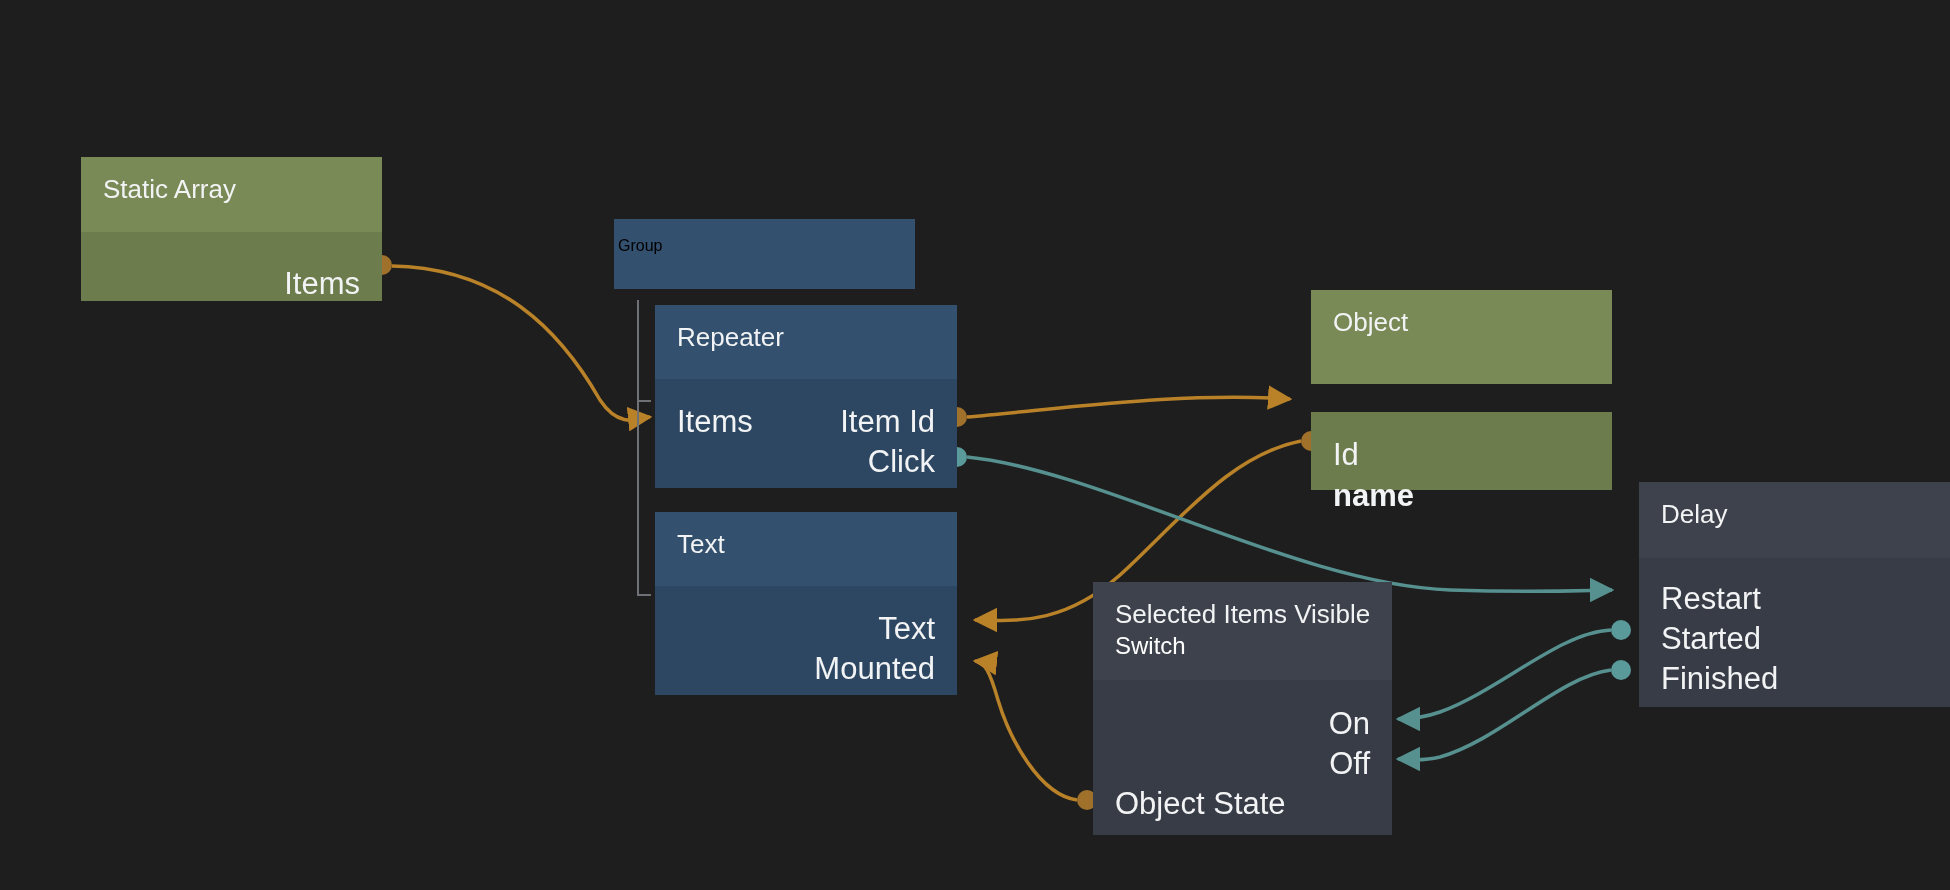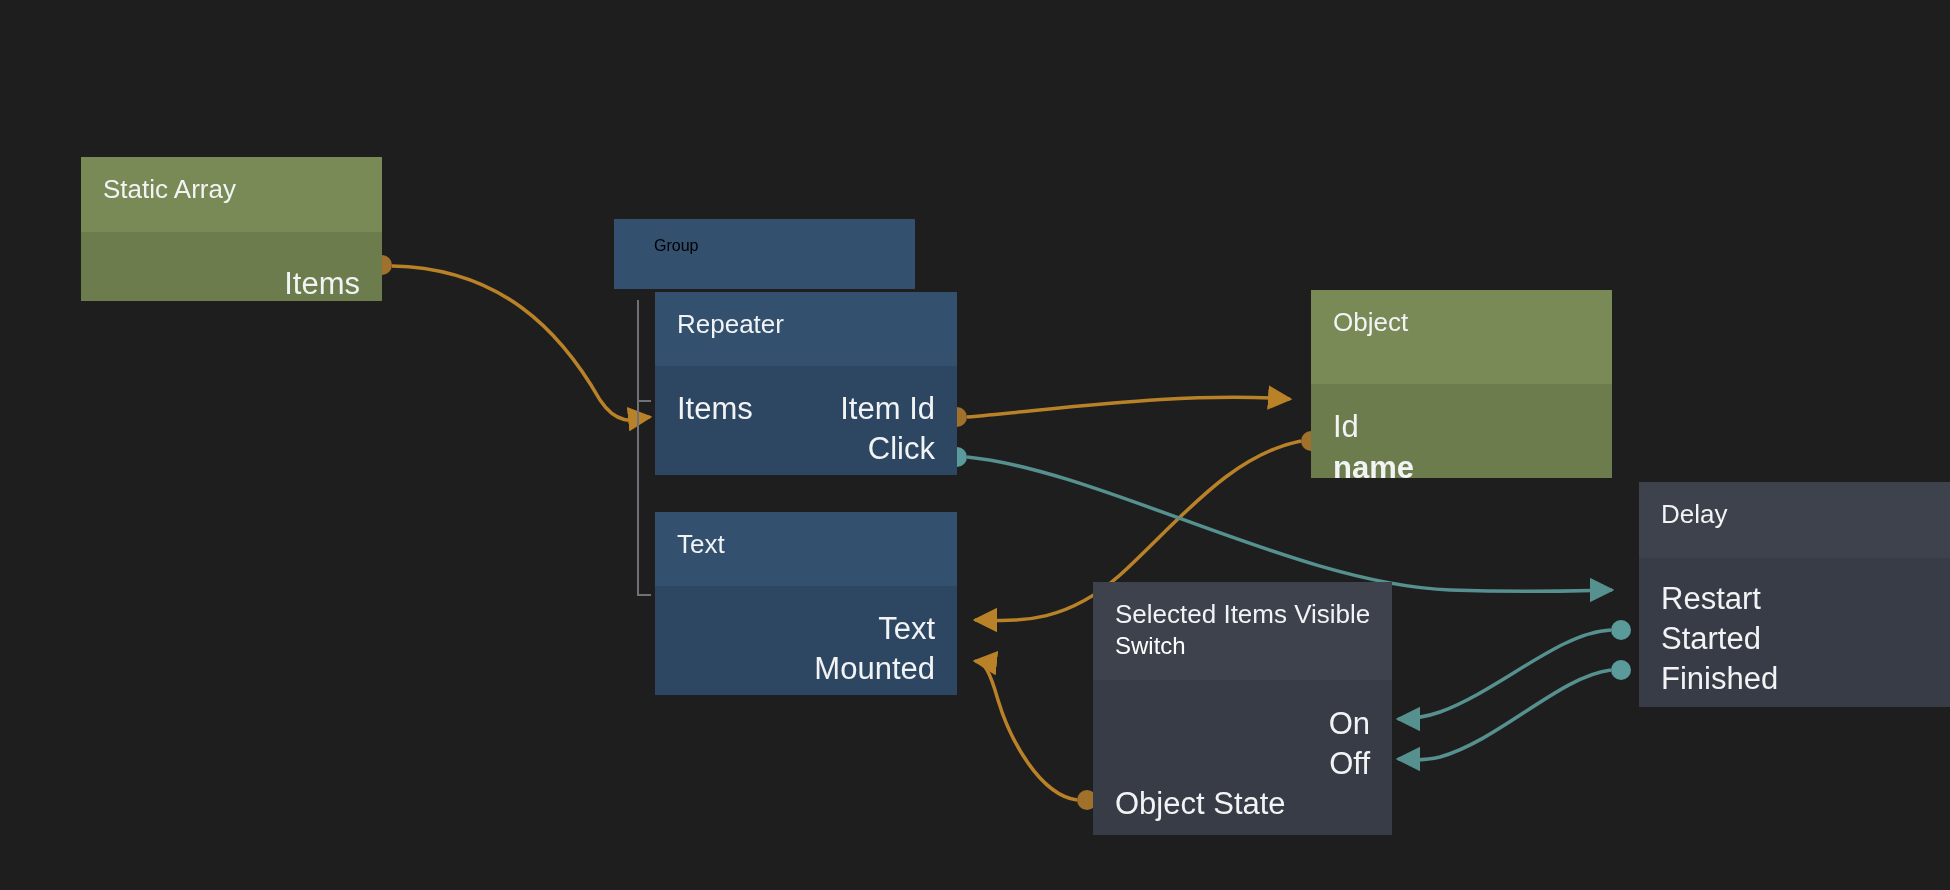--- a/index.html
+++ b/index.html
@@ -18,21 +18,21 @@
   .port.out-r{right:22px;text-align:right;}
 
   
   .green .hdr{background:#7a8a57;}
   .green .body{background:#6d7c4c;}
   .blue  .hdr{background:#33506f;}
   .blue  .body{background:#2d4763;}
   .slate .hdr{background:#3d424c;}
   .slate .body{background:#383c46;}
 
-  .group-hdr{position:absolute;background:#33506f;box-sizing:border-box;padding:18px 22px 0 40px;}
+  .group-hdr{position:absolute;background:#33506f;box-sizing:border-box;padding:18px 22px 0 4px;}
   .tree-line{position:absolute;background:#6e7277;}
 </style>
 </head>
 <body>
 
 <div id="canvas">
 
   <svg id="edges" viewBox="0 0 1950 890" xmlns="http://www.w3.org/2000/svg">
     <defs>
       <marker id="arrO" viewBox="0 0 10 10" refX="9" refY="5" markerWidth="7" markerHeight="7" orient="auto-start-reverse">
@@ -88,21 +88,21 @@
     </div>
   </div>
 
   <div class="group-hdr" style="left:614px;top:219px;width:301px;height:70px;">
     <div class="ttl">Group</div>
   </div>
   <div class="tree-line" style="left:637px;top:300px;width:2px;height:296px;"></div>
   <div class="tree-line" style="left:637px;top:400px;width:14px;height:2px;"></div>
   <div class="tree-line" style="left:637px;top:594px;width:14px;height:2px;"></div>
 
-  <div class="node blue" style="left:655px;top:292px;width:302px;height:183px;">
+  <div class="node blue" style="left:655px;top:305px;width:302px;height:183px;">
     <div class="hdr" style="height:74px;">
       <div class="ttl">Repeater</div>
     </div>
     <div class="body" style="height:109px;">
       <div class="port in-l" style="top:27px;">Items</div>
       <div class="port out-r" style="top:27px;">Item Id</div>
       <div class="port out-r" style="top:67px;">Click</div>
     </div>
   </div>
 
@@ -113,21 +113,21 @@
     <div class="body" style="height:109px;">
       <div class="port out-r" style="top:27px;">Text</div>
       <div class="port out-r" style="top:67px;">Mounted</div>
     </div>
   </div>
 
   <div class="node green" style="left:1311px;top:290px;width:301px;height:184px;">
     <div class="hdr" style="height:94px;">
       <div class="ttl">Object</div>
     </div>
-    <div class="body" style="height:94px;">
+    <div class="body" style="height:78px;margin-top:28px;">
       <div class="port in-l" style="top:27px;">Id</div>
       <div class="port in-l" style="top:68px;font-weight:bold;">name</div>
     </div>
   </div>
 
   <div class="node slate" style="left:1617px;top:482px;width:333px;height:225px;padding-left:22px;">
     <div class="hdr" style="height:76px;">
       <div class="ttl">Delay</div>
     </div>
     <div class="body" style="height:149px;">

